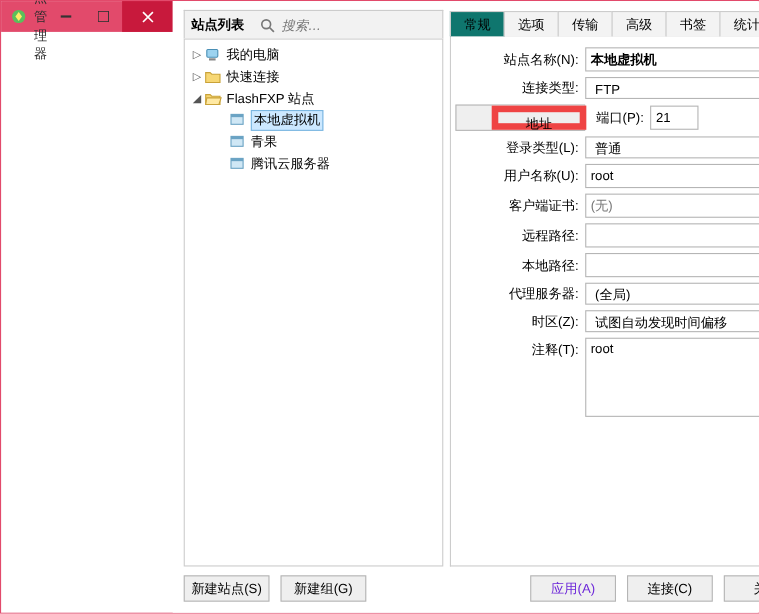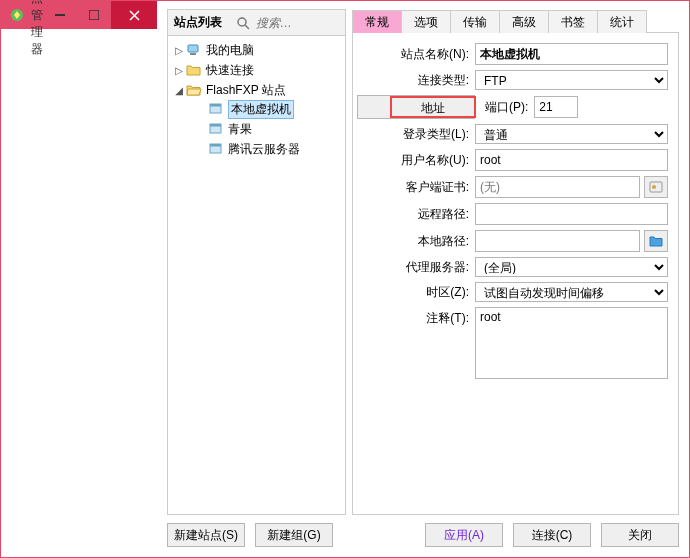--- a/index.html
+++ b/index.html
@@ -14,47 +14,47 @@
   .win-btn { width:34px; height:100%; display:flex; align-items:center; justify-content:center; cursor:pointer; }
   .win-btn.minimize { color:#333; }
   .win-btn.maximize { color:#333; }
   .win-btn.close { width:46px; background:#c8193c; color:#fff; }
 
   
   .client { flex:1; display:flex; flex-direction:column; background:#fff; padding:8px 10px 10px 10px; }
   .main-row { flex:1; display:flex; gap:6px; min-height:0; }
 
   
-  .left-panel { width:179px; display:flex; flex-direction:column; }
+  .left-panel { width:236px; display:flex; flex-direction:column; }
   .left-header { display:flex; align-items:center; gap:4px; background:#f2f2f2; border:1px solid #ccc; border-bottom:none; height:26px; padding:0 6px; }
   .left-title { font-weight:bold; flex:0 0 auto; margin-right:10px; }
   .search-icon { width:14px; height:14px; }
   .search-input { flex:1; border:none; background:transparent; font-style:italic; color:#888; font-size:12px; outline:none; }
   .tree { flex:1; border:1px solid #ccc; background:#fff; overflow:auto; padding:4px 0; }
   .tree ul { list-style:none; margin:0; padding:0; }
   .tree li { padding:1px 0; }
   .node { display:flex; align-items:center; height:18px; cursor:pointer; }
   .toggle { width:14px; text-align:center; color:#555; font-size:10px; flex:0 0 auto; }
   .node-icon { width:16px; height:14px; margin-right:4px; flex:0 0 auto; }
   .node-label { white-space:nowrap; }
   .node.selected .node-label { background:#cce8ff; border:1px solid #7bb6e0; padding:0 2px; }
   .depth0 { padding-left:4px; }
   .depth2 { padding-left:40px; }
   .node.depth2 .toggle { width:0; }
 
   
   .right-panel { flex:1; display:flex; flex-direction:column; min-width:0; }
   .tabs { display:flex; height:24px; border-bottom:1px solid #ccc; }
   .tab { padding:3px 12px 0 12px; border:1px solid #ccc; border-bottom:none; background:#f3f3f3; margin-right:-1px; cursor:pointer; position:relative; top:1px; }
-  .tab.active { background:#f9a8d4; }
+  .tab.active { background:#0f766e; }
   .form-area { flex:1; border:1px solid #ccc; border-top:none; padding:10px 10px 10px 4px; overflow:hidden; }
   .form-row { display:flex; align-items:center; margin-bottom:5px; }
   .form-label { width:118px; text-align:right; padding-right:6px; flex:0 0 auto; }
   .form-label.btn { padding-right:6px; }
-  .label-btn { width:86px; height:22px; background:#efefef; border:2px solid #ef4444; cursor:pointer; margin-left:26px; text-align:center; line-height:20px; }
+  .label-btn { width:86px; height:22px; background:#efefef; border:6px solid #ef4444; cursor:pointer; margin-left:26px; text-align:center; line-height:20px; }
   input.text, select.sel, textarea.ta { border:1px solid #b5b5b5; background:#fff; font-family:inherit; font-size:12px; height:22px; padding:2px 4px; }
   input.text.bold { font-weight:bold; }
   select.sel { height:20px; }
   textarea.ta { height:72px; resize:none; }
   .grow { flex:1; min-width:0; }
   .disabled { background:#f3f3f3; color:#777; }
   .port-label { padding:0 6px 0 10px; }
   .port-input { width:44px; }
   .side-btn { width:24px; height:22px; border:1px solid #b5b5b5; background:#efefef; margin-left:4px; display:flex; align-items:center; justify-content:center; cursor:pointer; }
 

